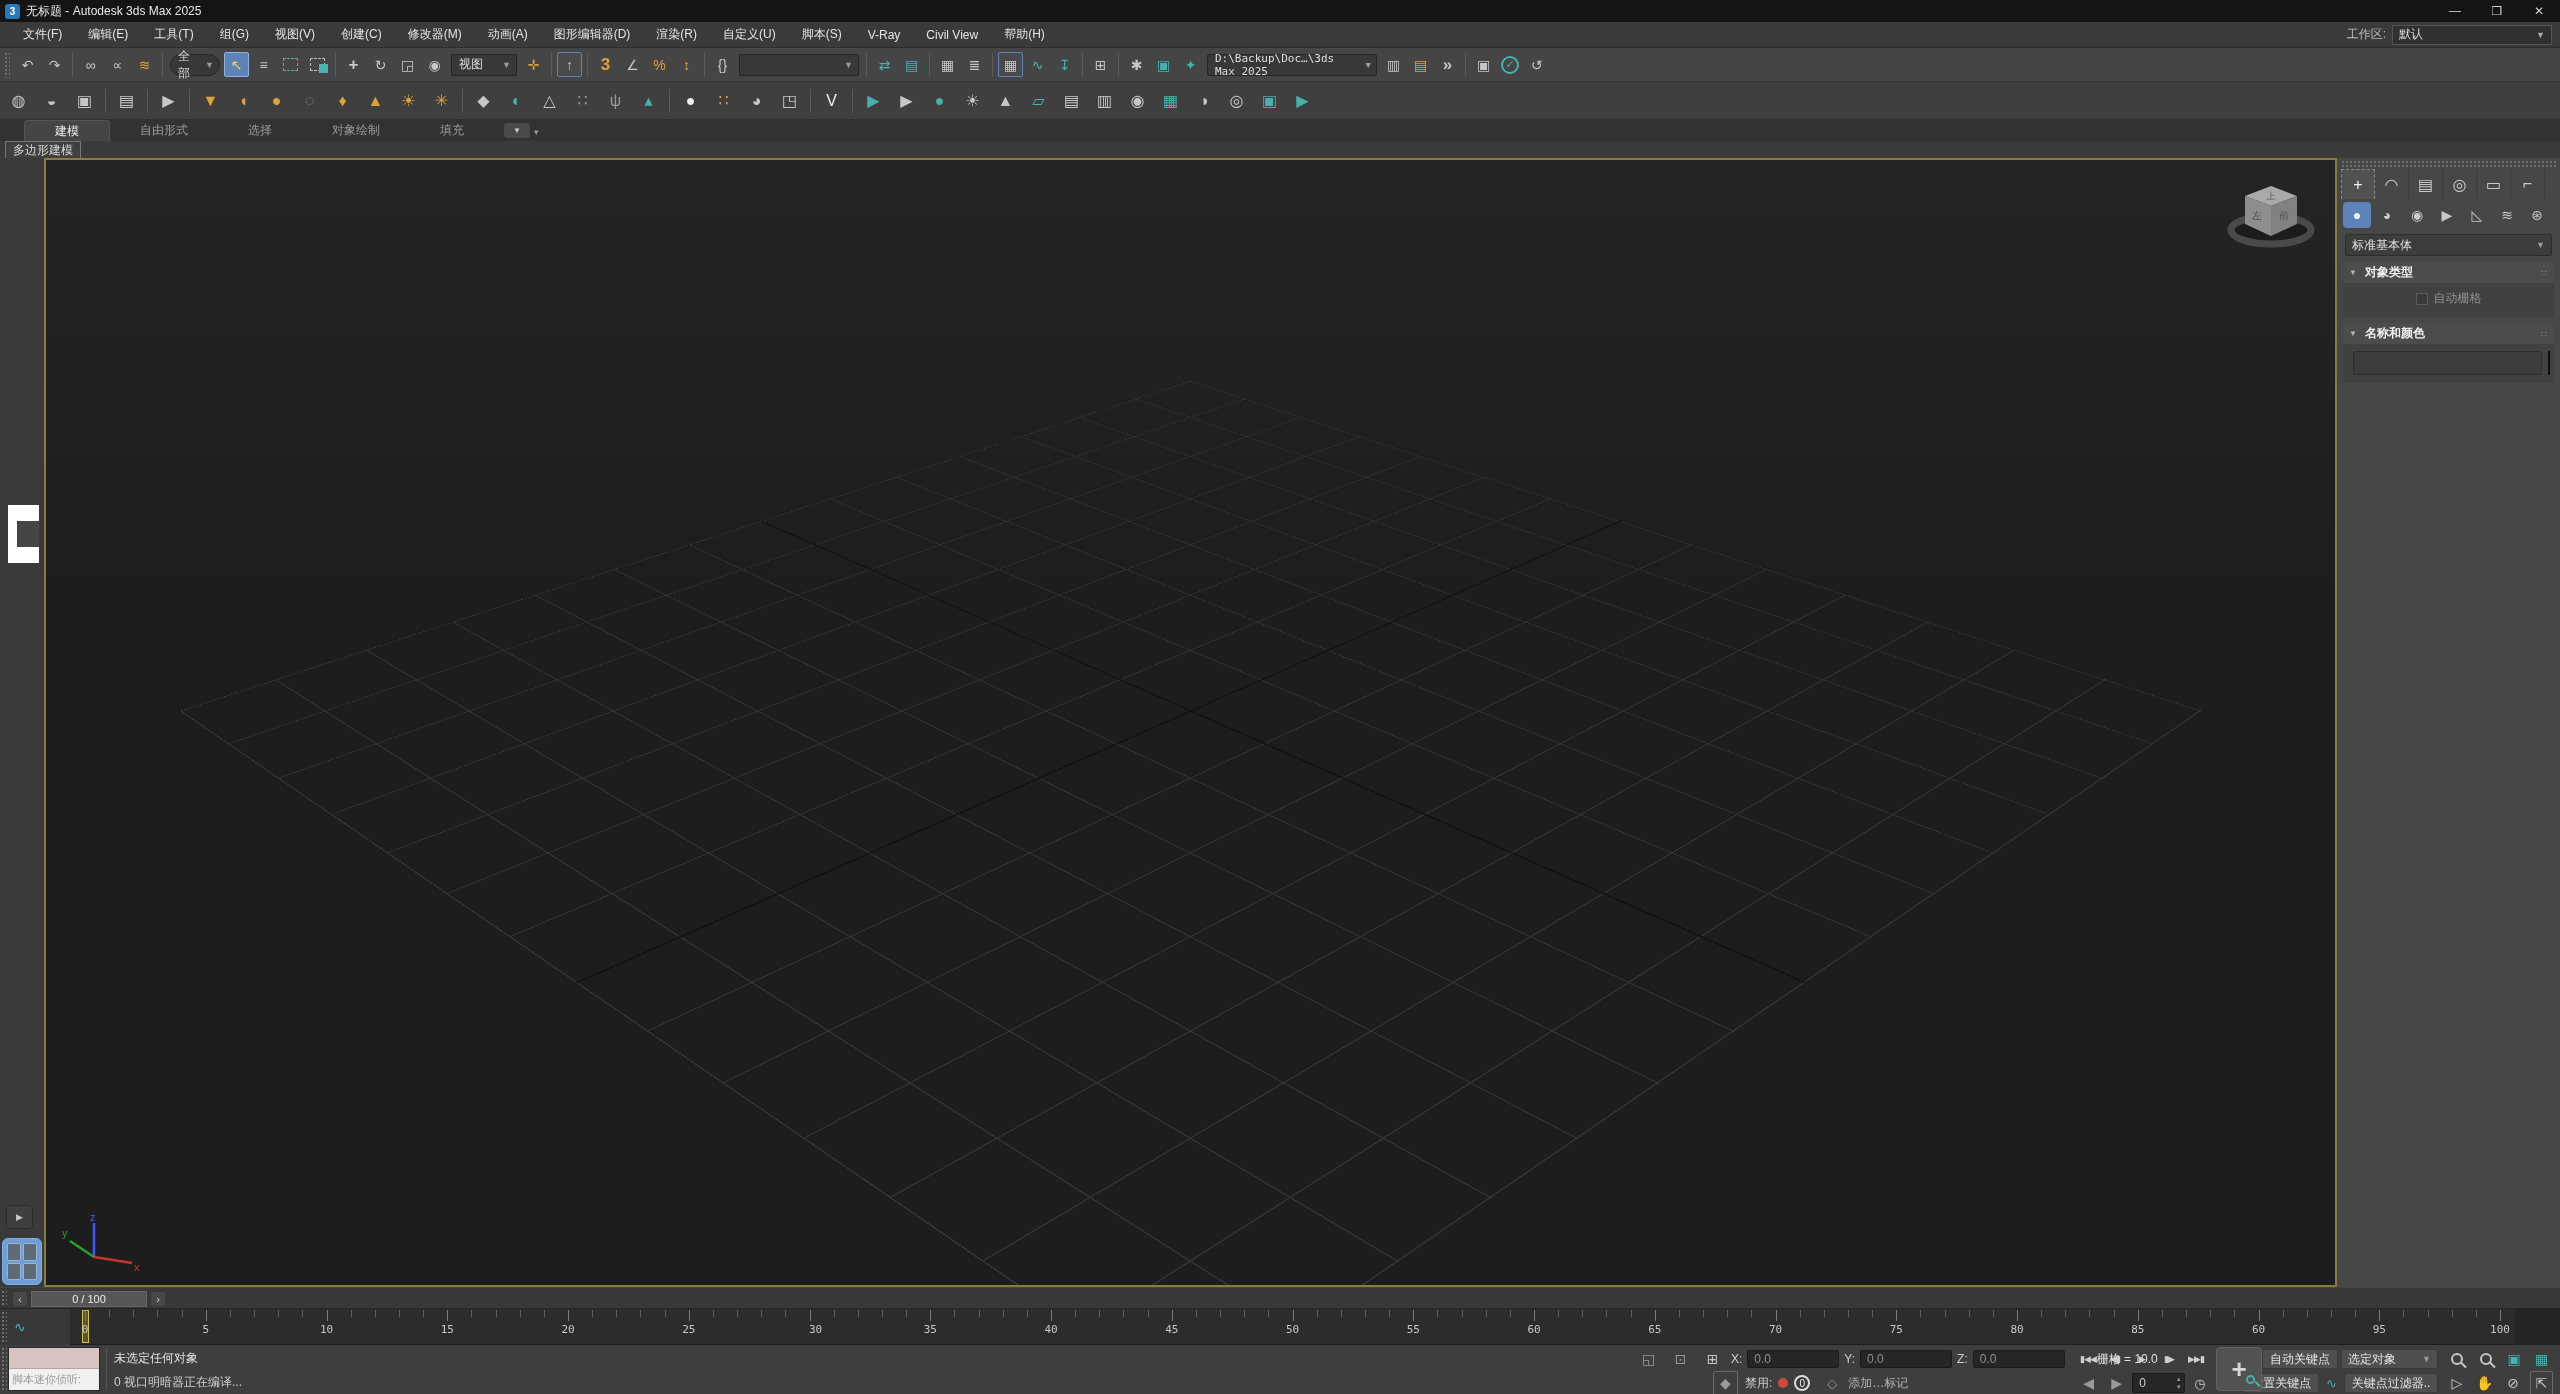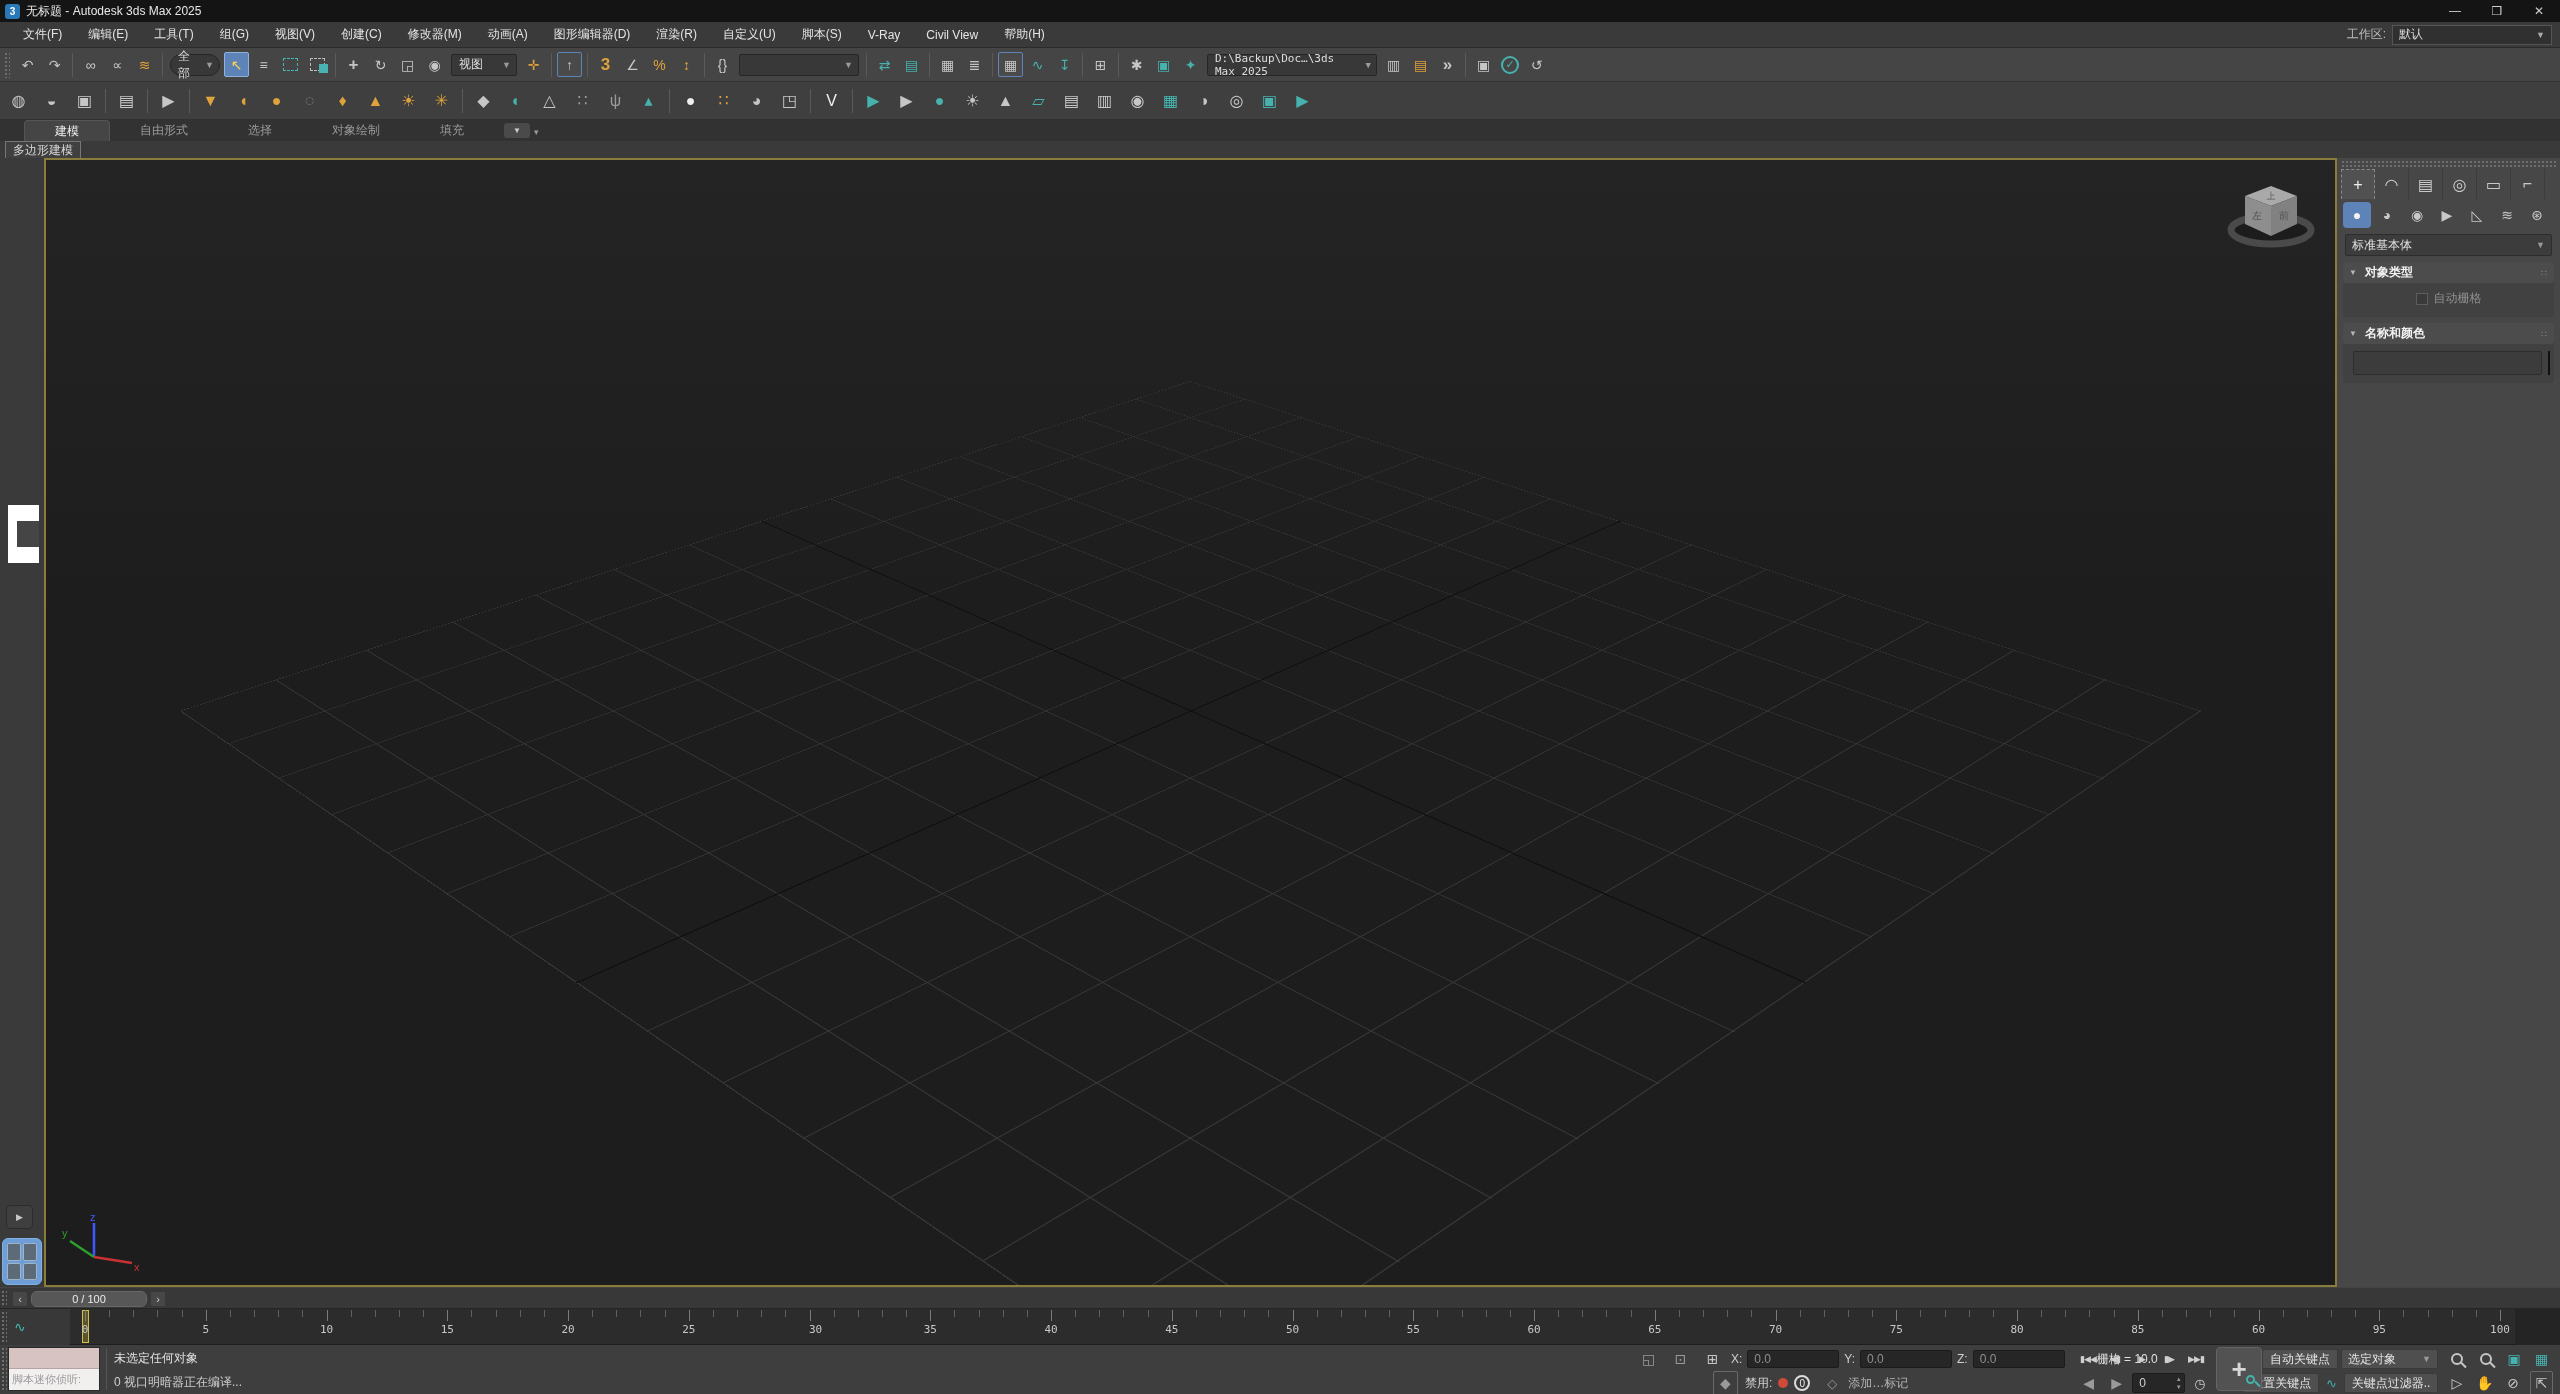--- a/index.html
+++ b/index.html
@@ -129,21 +129,21 @@
 
   
   #timeslider { position:absolute; left:0; top:1287px; width:2560px; height:22px; background:#383838;
     border-top:1px solid #444; border-bottom:1px solid #262626; }
   .vhandle { position:absolute; left:1px; top:2px; bottom:2px; width:6px;
     background-image:radial-gradient(#6e6e6e 28%, transparent 30%); background-size:4px 4px; }
   #ts-prev { position:absolute; left:12px; top:3px; width:16px; height:16px; background:#474747;
     border:1px solid #383838; border-radius:2px; color:#cfcfcf; font-size:11px;
     display:flex; align-items:center; justify-content:center; }
   #ts-bubble { position:absolute; left:31px; top:3px; width:116px; height:16px; background:#575757;
-    border:1px solid #666; border-radius:6px; color:#ececec; font-size:11px;
+    border:1px solid #666; border-radius:0; color:#ececec; font-size:11px;
     display:flex; align-items:center; justify-content:center; }
   #ts-next { position:absolute; left:150px; top:3px; width:16px; height:16px; background:#474747;
     border:1px solid #383838; border-radius:2px; color:#cfcfcf; font-size:11px;
     display:flex; align-items:center; justify-content:center; }
 
   
   #trackbar { position:absolute; left:0; top:1309px; width:2560px; height:36px; background:#2c2c2c;
     border-bottom:1px solid #1e1e1e; }
   #track-left { position:absolute; left:0; top:0; width:70px; height:36px; background:#383838;
     display:flex; align-items:center; }

